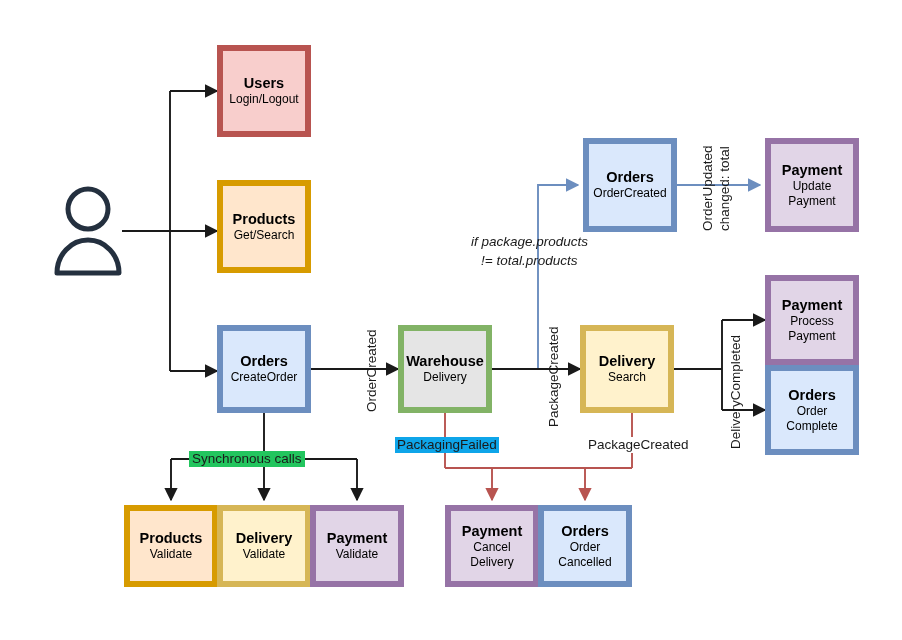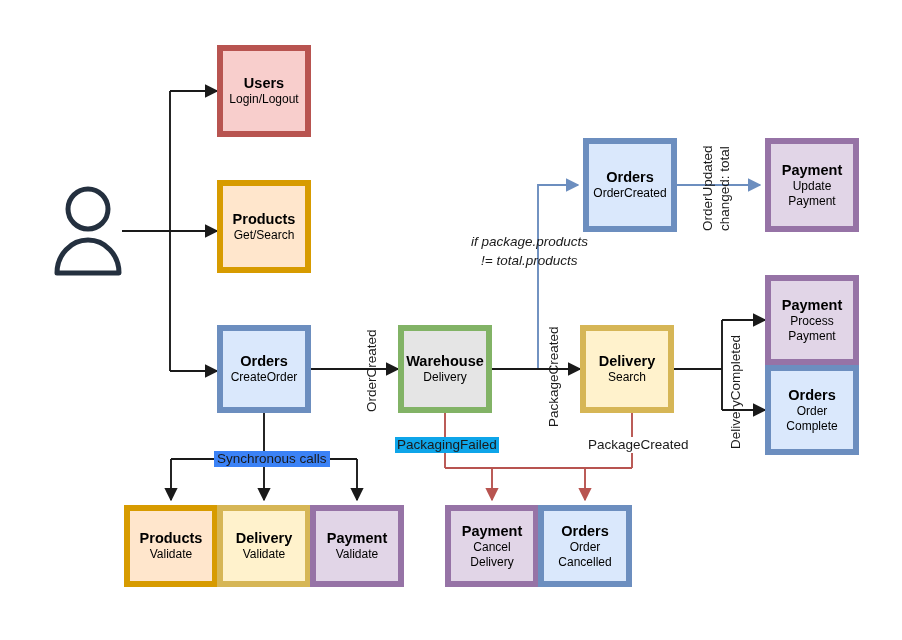--- a/index.html
+++ b/index.html
@@ -211,19 +211,19 @@
   <div class="elabel rot" style="left:546px; top:427px;">PackageCreated</div>
 
   <div class="elabel rot" style="left:728px; top:449px;">DeliveryCompleted</div>
 
   <div class="elabel rot" style="left:700px; top:231px;">OrderUpdated</div>
   <div class="elabel rot" style="left:717px; top:231px;">changed: total</div>
 
   <div class="elabel center" style="left:471px; top:234px;">if package.products</div>
   <div class="elabel center" style="left:481px; top:253px;">!= total.products</div>
 
-  <div class="elabel" style="left:214px; top:451px; background:#3b82f6; padding:0 3px;">Synchronous calls</div>
+  <div class="elabel" style="left:189px; top:451px; background:#22c55e; padding:0 3px;">Synchronous calls</div>
 
   <div class="elabel" style="left:395px; top:437px; background:#0ea5e9; padding:0 2px;">PackagingFailed</div>
 
   <div class="elabel" style="left:586px; top:437px; background:#ffffff; padding:0 2px;">PackageCreated</div>
 
 </div>
 
 </body></html>

